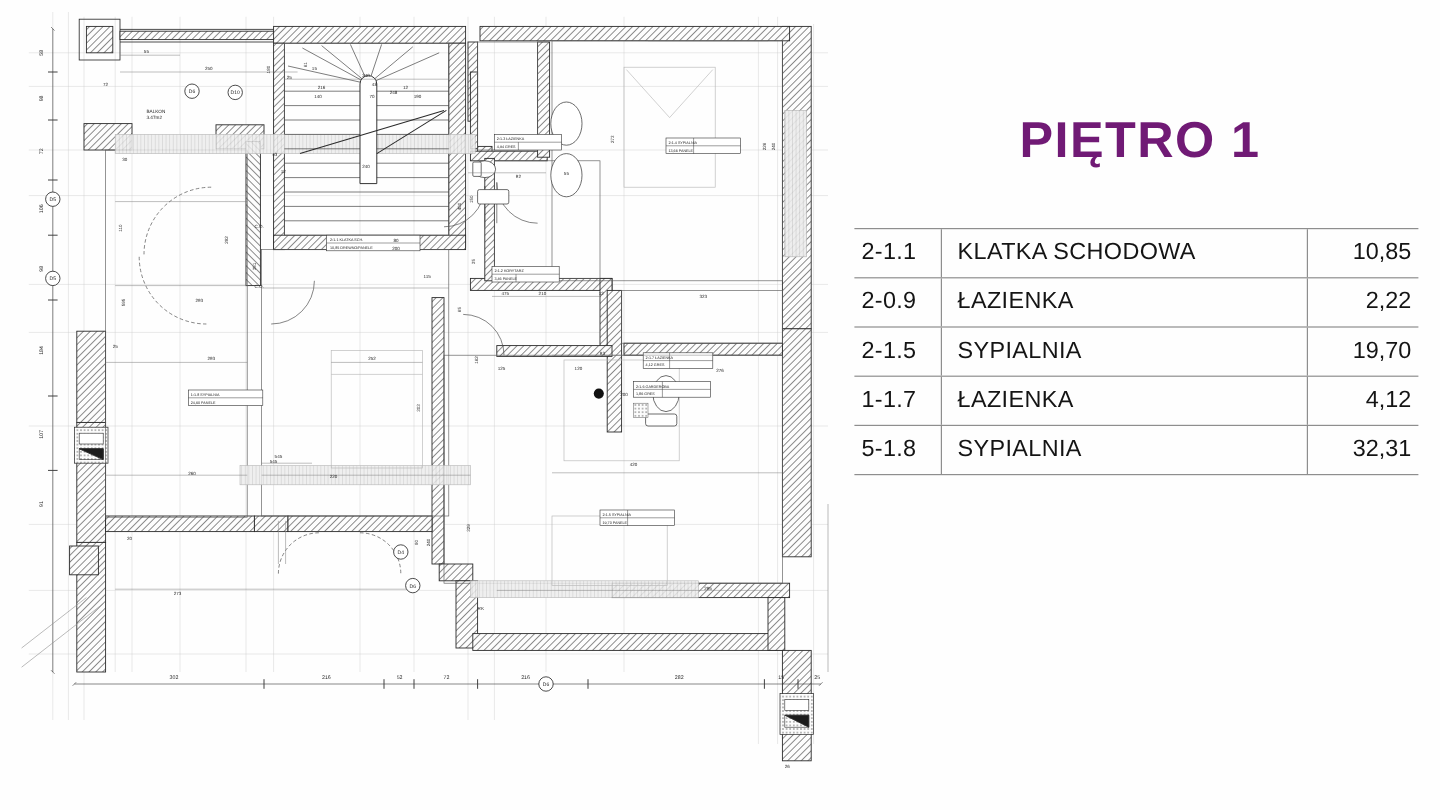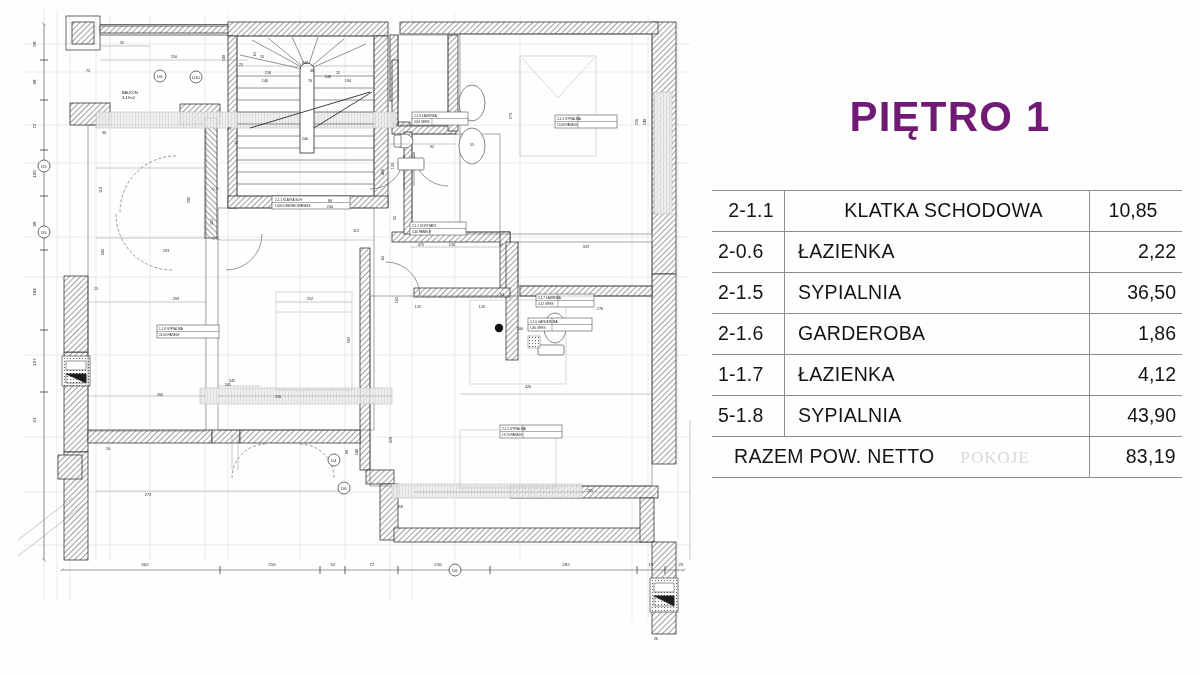--- a/index.html
+++ b/index.html
@@ -30,21 +30,21 @@
   }
 
   #area-table{
     position:absolute;left:12px;top:190px;width:470px;
     border-collapse:collapse;font-size:19.5px;color:#141414;
   }
   #area-table td{
     padding:8px 0 9px 0;border-bottom:1px solid #8e8e8e;
     vertical-align:middle;white-space:nowrap;
   }
-  #area-table tr:first-child td{border-top:1px solid #8e8e8e;text-align:center;}
+  #area-table tr:first-child td{border-top:1px solid #8e8e8e;}
   .c-code{width:66px;padding-left:6px!important;letter-spacing:.2px;}
   .c-name{padding-left:13px!important;border-left:1px solid #8e8e8e;letter-spacing:.3px;margin-left:24px;}
   .c-area{width:86px;text-align:right;padding-right:6px!important;
           border-left:1px solid #8e8e8e;}
   .total-row td{font-weight:normal;letter-spacing:.3px;}
   .total-row .c-span{padding-left:22px!important;position:relative;}
   .total-row .c-area{text-align:right;}
   .ghost{
     color:#d8d8d8;margin-left:26px;font-size:17px;letter-spacing:1px;
     font-family:"Liberation Serif",serif;
@@ -525,46 +525,35 @@
     <div id="plan-title">PIĘTRO 1</div>
 
     <table id="area-table">
       <tbody>
         <tr>
           <td class="c-code">2-1.1</td>
           <td class="c-name">KLATKA SCHODOWA</td>
           <td class="c-area">10,85</td>
         </tr>
         <tr>
-          <td class="c-code">2-0.6</td>
+          <td class="c-code">2-0.9</td>
           <td class="c-name">ŁAZIENKA</td>
           <td class="c-area">2,22</td>
         </tr>
         <tr>
           <td class="c-code">2-1.5</td>
           <td class="c-name">SYPIALNIA</td>
-          <td class="c-area">36,50</td>
-        </tr>
-        <tr>
-          <td class="c-code">2-1.6</td>
-          <td class="c-name">GARDEROBA</td>
-          <td class="c-area">1,86</td>
+          <td class="c-area">19,70</td>
         </tr>
         <tr>
           <td class="c-code">1-1.7</td>
           <td class="c-name">ŁAZIENKA</td>
           <td class="c-area">4,12</td>
         </tr>
         <tr>
           <td class="c-code">5-1.8</td>
           <td class="c-name">SYPIALNIA</td>
-          <td class="c-area">43,90</td>
-        </tr>
-        <tr class="total-row">
-          <td class="c-span" colspan="2">
-            <span>RAZEM POW. NETTO</span><span class="ghost">POKOJE</span>
-          </td>
-          <td class="c-area">83,19</td>
+          <td class="c-area">32,31</td>
         </tr>
       </tbody>
     </table>
   </div>
 </div>
 
 </body></html>

